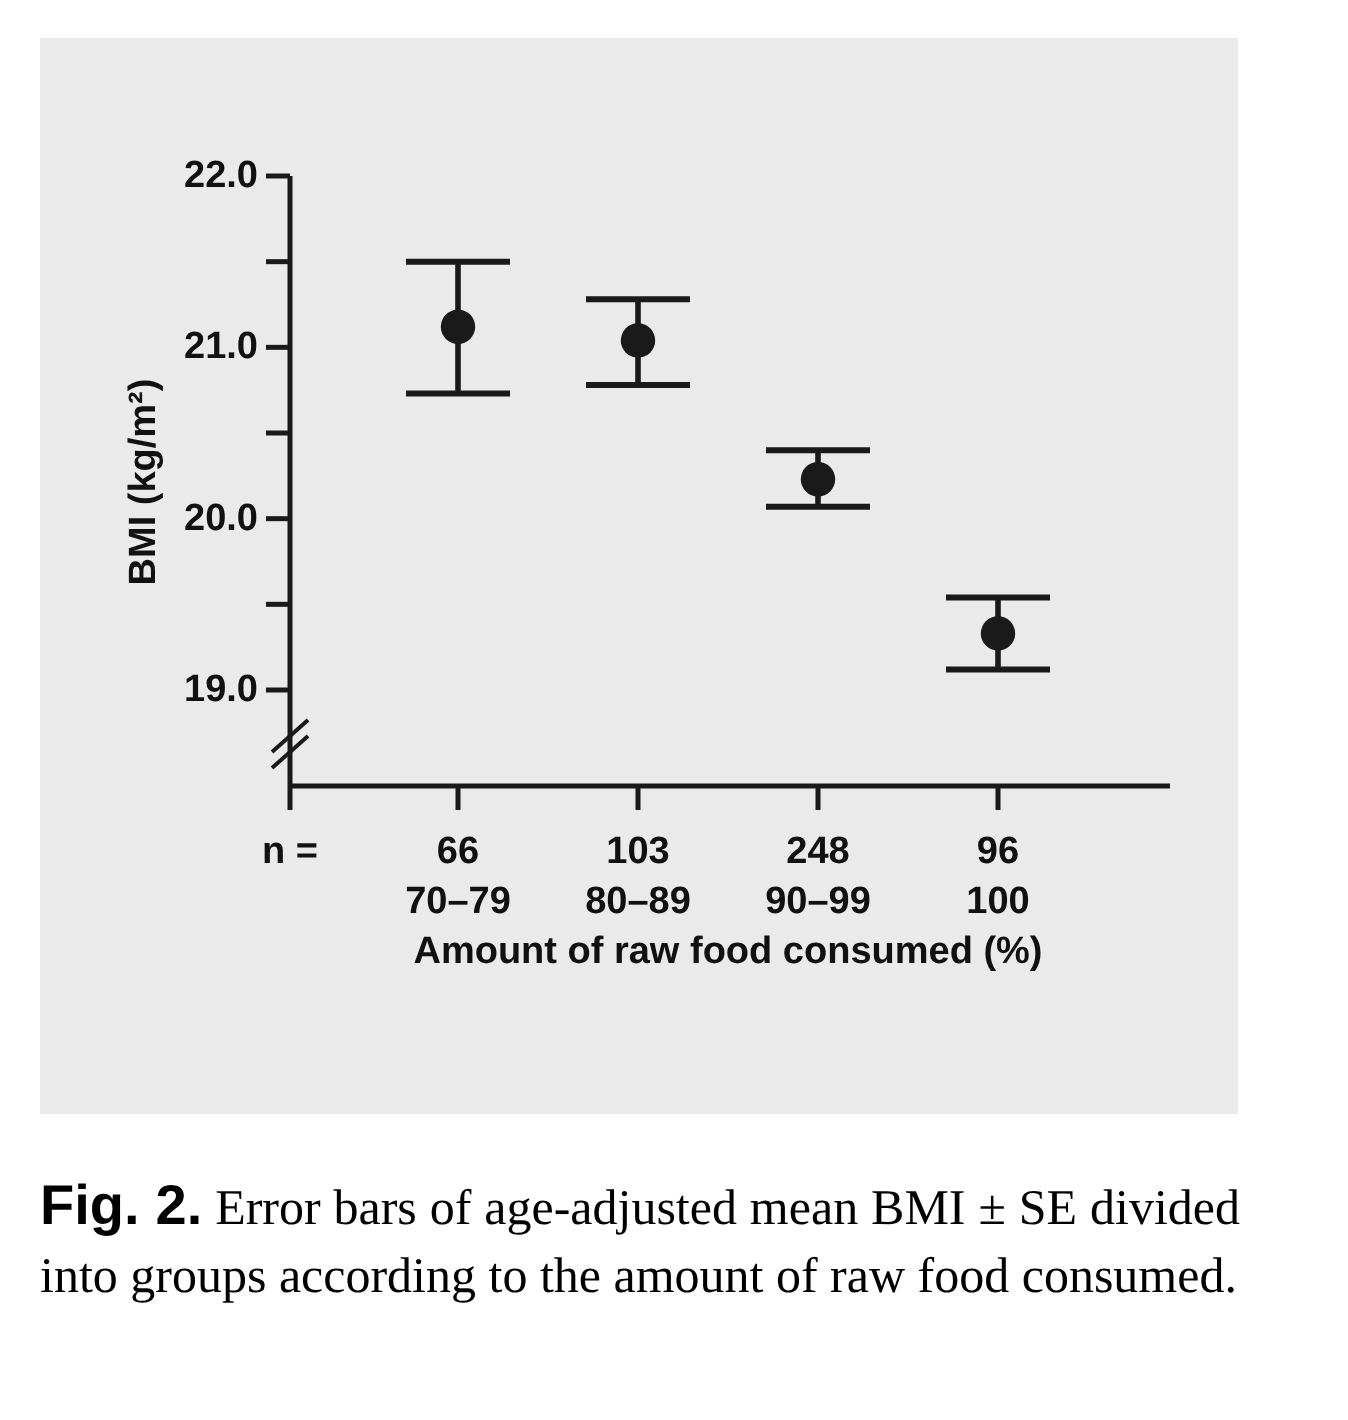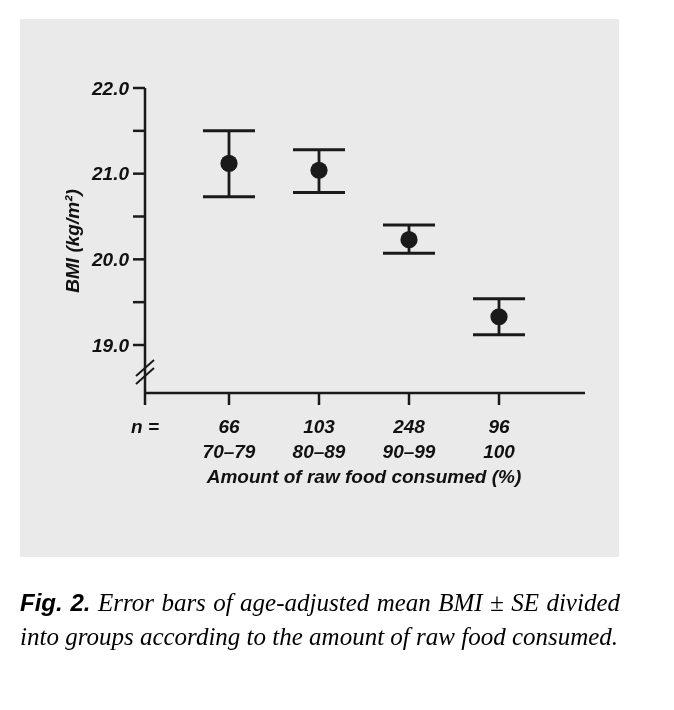--- a/index.html
+++ b/index.html
@@ -6,21 +6,20 @@
     margin: 0;
     padding: 0;
     background: #ffffff;
   }
   .page {
     position: relative;
     width: 674px;
     height: 710px;
     background: #ffffff;
     overflow: hidden;
-    font-style: italic;
   }
   .chart-panel {
     position: absolute;
     left: 20px;
     top: 19px;
     width: 599px;
     height: 538px;
   }
   .chart-panel svg {
     display: block;
@@ -41,21 +40,21 @@
     margin: 0;
     font-family: "Liberation Serif", serif;
     font-size: 25px;
     line-height: 34px;
     color: #000000;
     text-align: justify;
   }
   .caption .cap-label {
     font-family: "Liberation Sans", sans-serif;
     font-weight: bold;
-    font-size: 24px;
+    font-size: 28px;
   }
 </style>
 </head>
 <body>
 
 <div class="page">
   <div class="chart-panel">
     <svg id="chart" viewBox="0 0 599 538" xmlns="http://www.w3.org/2000/svg">
         <rect x="0" y="0" width="599" height="538" fill="#eaeaea"></rect>
         <line x1="125" y1="69" x2="125" y2="374" stroke="#1a1a1a" stroke-width="2.5"></line>

